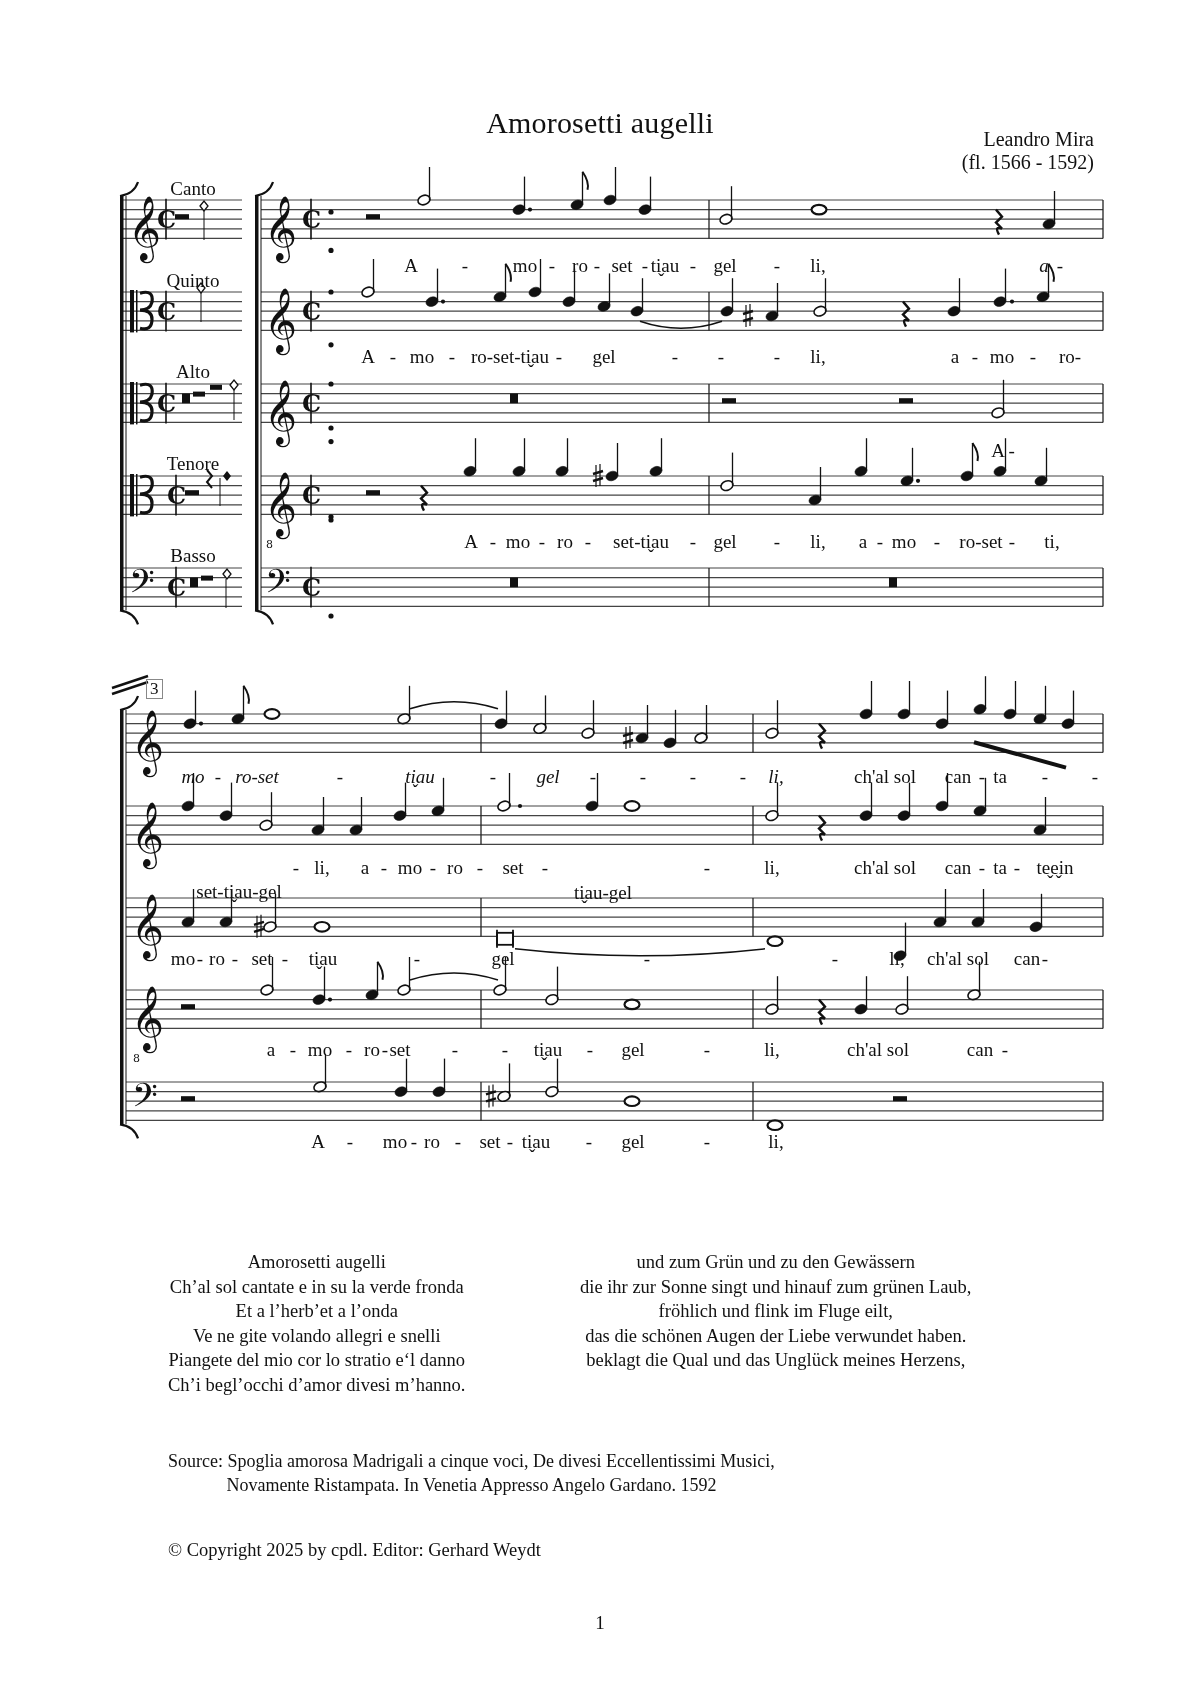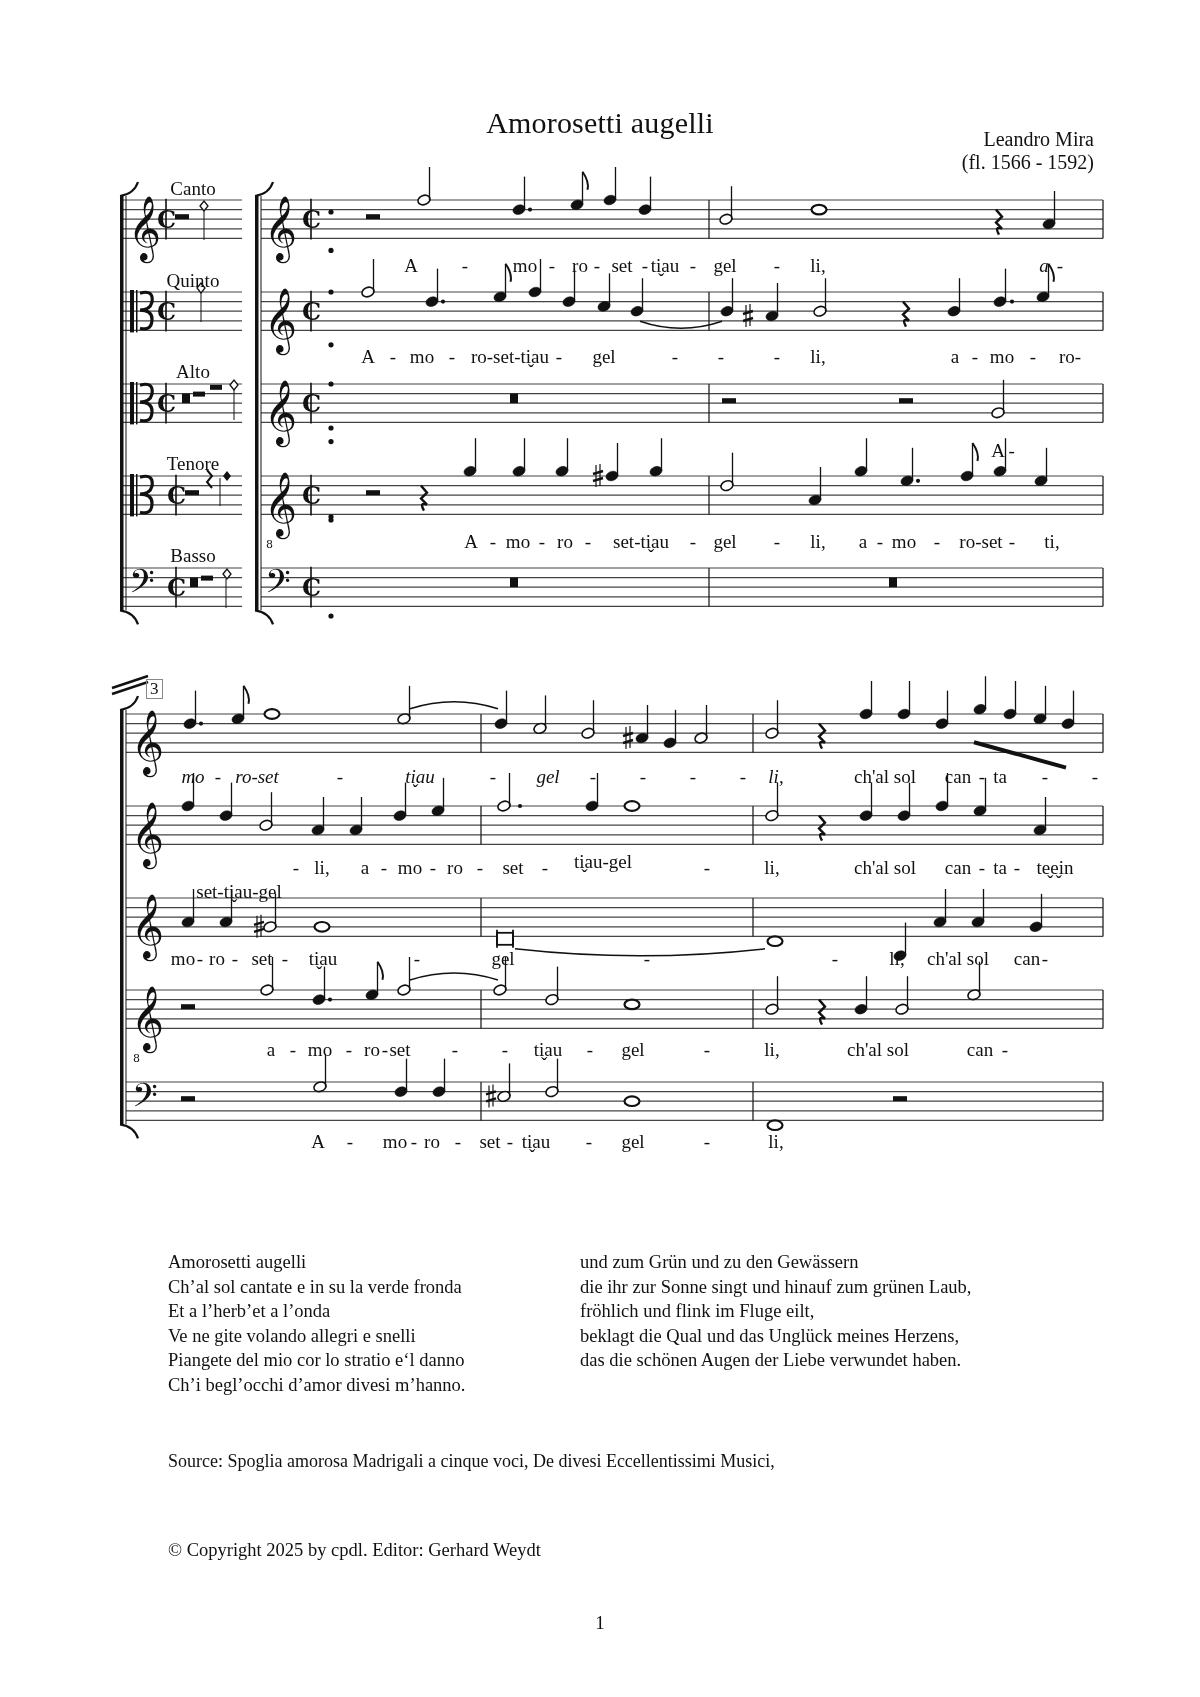--- a/index.html
+++ b/index.html
@@ -1,18 +1,18 @@
 <!DOCTYPE html>
 <html><head>
 <meta charset="utf-8">
 <style>
   html, body { margin: 0; padding: 0; background: #ffffff; }
   body { width: 1200px; height: 1697px; position: relative; overflow: hidden;
          font-family: "Liberation Serif", "DejaVu Serif", serif; color: #111; }
-  .abs { position: absolute; }
+  .abs { position: absolute; text-align: center; }
   #title { left: 0; width: 1200px; top: 106px; text-align: center; font-size: 30px; letter-spacing: 0.2px; }
   #composer { right: 106px; top: 128px; text-align: right; font-size: 20px; line-height: 23px; }
   #score { position: absolute; left: 0; top: 0; width: 1200px; height: 1200px; }
   .lyr { position: absolute; font-size: 19px; white-space: nowrap; transform: translateX(-50%); }
   .lyr.it { font-style: italic; }
   .partname { position: absolute; font-size: 19px; transform: translateX(-50%); }
   .measnum { position: absolute; font-size: 17px; border: 1px solid #888; padding: 0 3px; line-height: 18px; }
   #poem { left: 168px; top: 1250px; font-size: 18.5px; line-height: 24.5px; }
   #poem-de { left: 580px; top: 1250px; font-size: 18.5px; line-height: 24.5px; }
   #source { left: 168px; top: 1449px; font-size: 18px; line-height: 24px; }
@@ -532,21 +532,21 @@
     <div class="lyr" style="left: 296px; top: 857px;">-</div>
     <div class="lyr" style="left: 322px; top: 857px;">li,</div>
     <div class="lyr" style="left: 365px; top: 857px;">a</div>
     <div class="lyr" style="left: 384px; top: 857px;">-</div>
     <div class="lyr" style="left: 410px; top: 857px;">mo</div>
     <div class="lyr" style="left: 433px; top: 857px;">-</div>
     <div class="lyr" style="left: 455px; top: 857px;">ro</div>
     <div class="lyr" style="left: 480px; top: 857px;">-</div>
     <div class="lyr" style="left: 513px; top: 857px;">set</div>
     <div class="lyr" style="left: 545px; top: 857px;">-</div>
-    <div class="lyr" style="left: 603px; top: 851px;">ti̬au-gel</div>
+    <div class="lyr" style="left: 603px; top: 882px;">ti̬au-gel</div>
     <div class="lyr" style="left: 707px; top: 857px;">-</div>
     <div class="lyr" style="left: 772px; top: 857px;">li,</div>
     <div class="lyr" style="left: 885px; top: 857px;">ch'al sol</div>
     <div class="lyr" style="left: 958px; top: 857px;">can</div>
     <div class="lyr" style="left: 982px; top: 857px;">-</div>
     <div class="lyr" style="left: 1000px; top: 857px;">ta</div>
     <div class="lyr" style="left: 1017px; top: 857px;">-</div>
     <div class="lyr" style="left: 1055px; top: 857px;">te̬e̬in</div>
     <div class="lyr" style="left: 183px; top: 948px;">mo</div>
     <div class="lyr" style="left: 200px; top: 948px;">-</div>
@@ -607,23 +607,24 @@
   <span class="line">Ch’al sol cantate e in su la verde fronda</span>
   <span class="line">Et a l’herb’et a l’onda</span>
   <span class="line">Ve ne gite volando allegri e snelli</span>
   <span class="line">Piangete del mio cor lo stratio e‘l danno</span>
   <span class="line">Ch’i begl’occhi d’amor divesi m’hanno.</span>
 </div>
 <div id="poem-de" class="abs">
   <span class="line">und zum Grün und zu den Gewässern</span>
   <span class="line">die ihr zur Sonne singt und hinauf zum grünen Laub,</span>
   <span class="line">fröhlich und flink im Fluge eilt,</span>
+  <span class="line">das die schönen Augen der Liebe verwundet haben.</span>
   <span class="line">beklagt die Qual und das Unglück meines Herzens,</span>
-  <span class="line">das die schönen Augen der Liebe verwundet haben.</span>
 </div>
 
 <div id="source" class="abs">
   <span class="line">Source: Spoglia amorosa Madrigali a cinque voci, De divesi Eccellentissimi Musici,</span>
+  <span class="line">Novamente Ristampata. In Venetia Appresso Angelo Gardano. 1592</span>
 </div>
 <div id="copyright" class="abs">
   <span class="line">© Copyright 2025 by cpdl. Editor: Gerhard Weydt</span>
 </div>
 <div id="pagenum" class="abs">1</div>
 
 </body></html>

